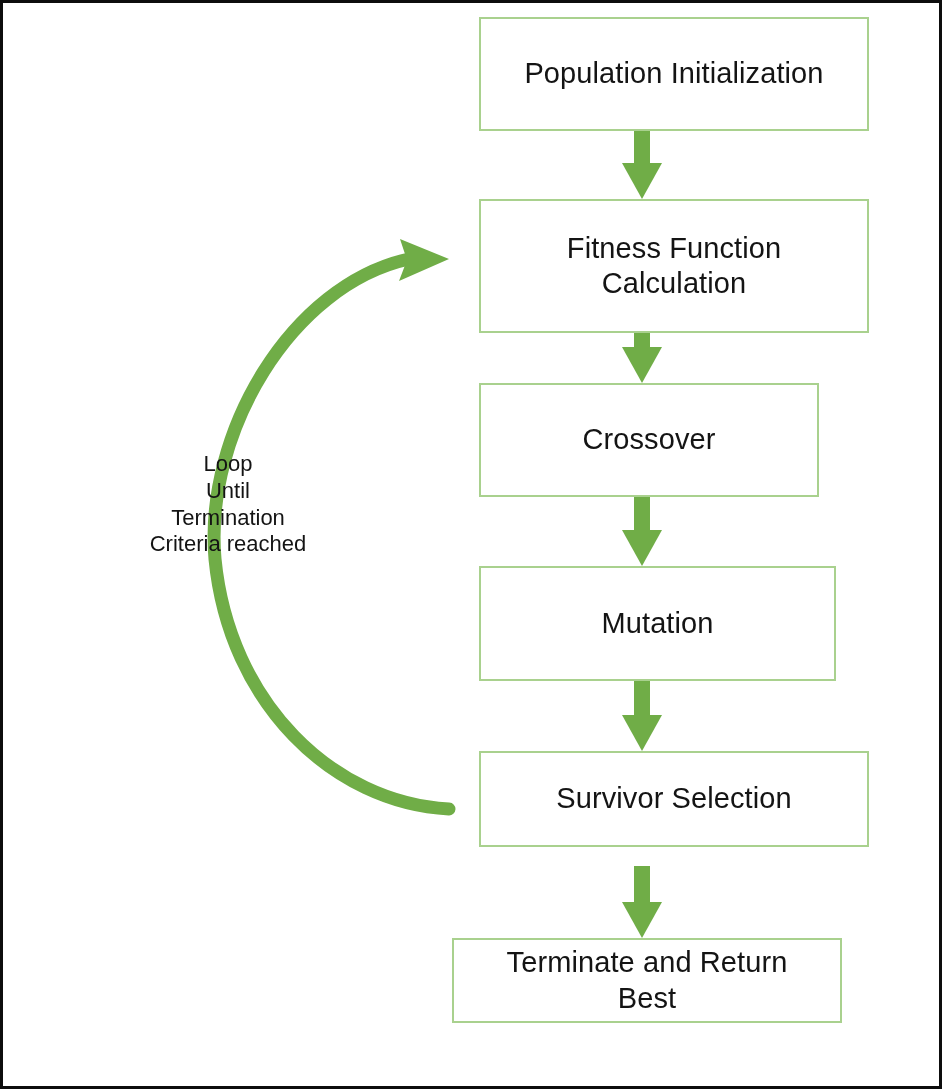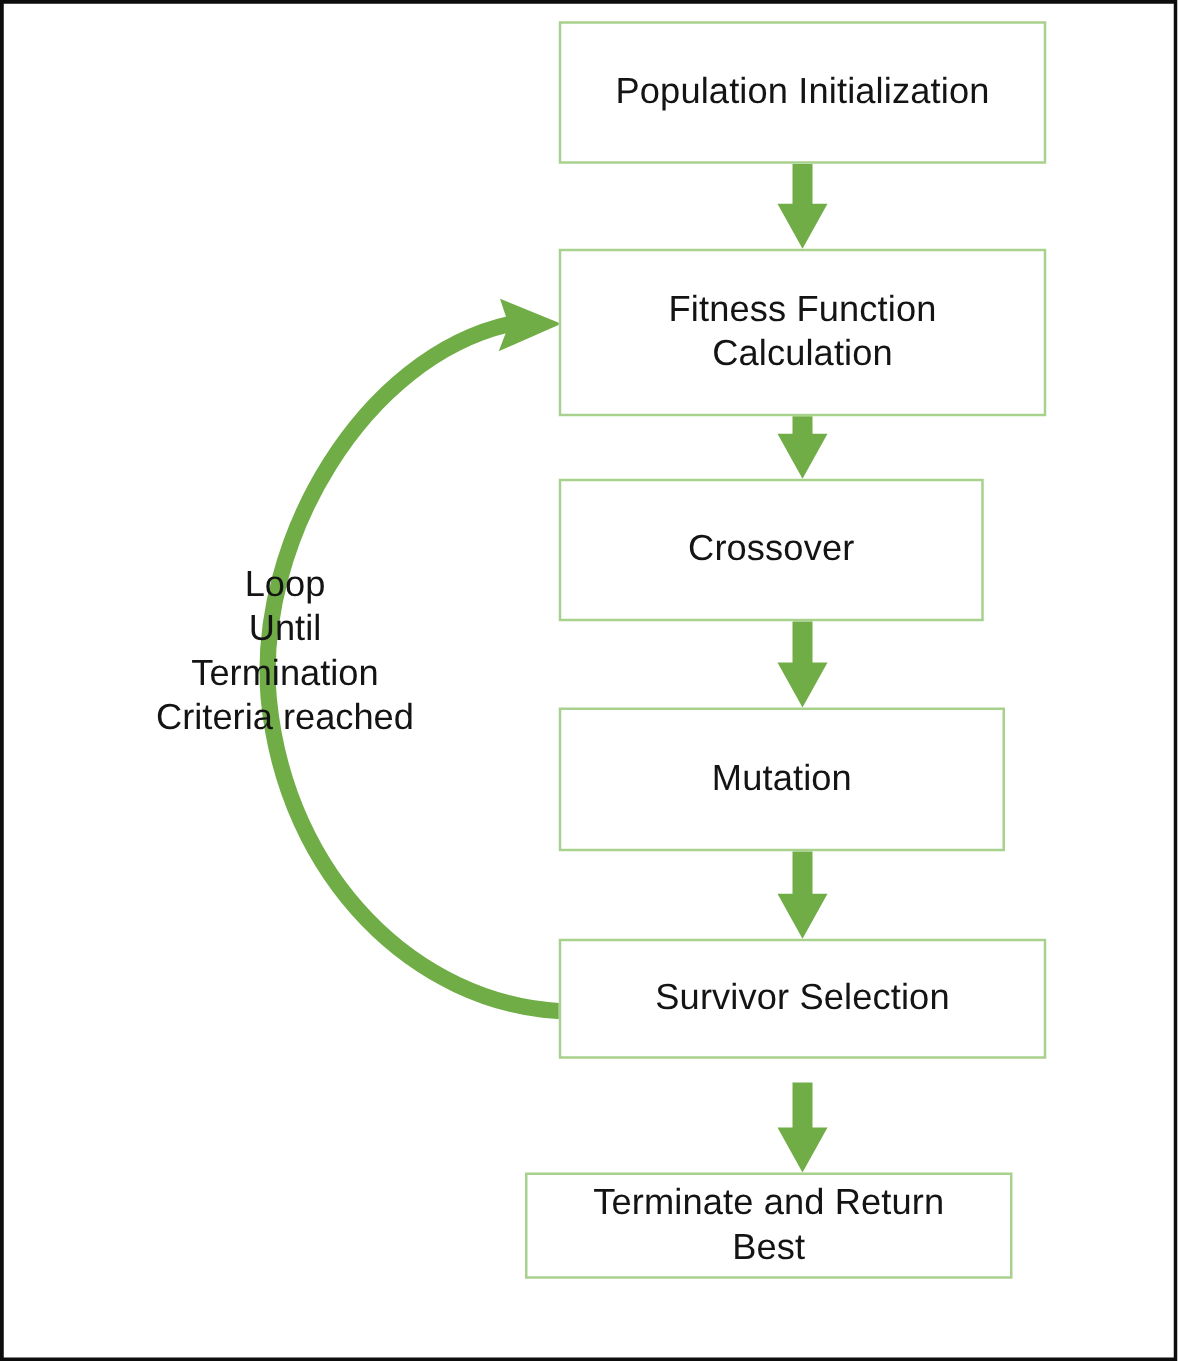--- a/index.html
+++ b/index.html
@@ -32,33 +32,34 @@
   }
   .node {
     position: absolute;
     box-sizing: border-box;
     background: #ffffff;
     border: 2px solid #a9d18e;
     display: flex;
     align-items: center;
     justify-content: center;
     text-align: center;
+    margin-left: 32px;
   }
   .node-label {
     font-size: 29px;
     line-height: 1.22;
     color: #141414;
     letter-spacing: 0.1px;
     white-space: pre-line;
     padding: 0 10px;
   }
   .loop-label {
     position: absolute;
     text-align: center;
-    font-size: 29px;
+    font-size: 22px;
     line-height: 1.22;
     color: #141414;
     white-space: pre-line;
     z-index: 4;
     pointer-events: none;
   }
 </style>
 </head>
 <body>
 

